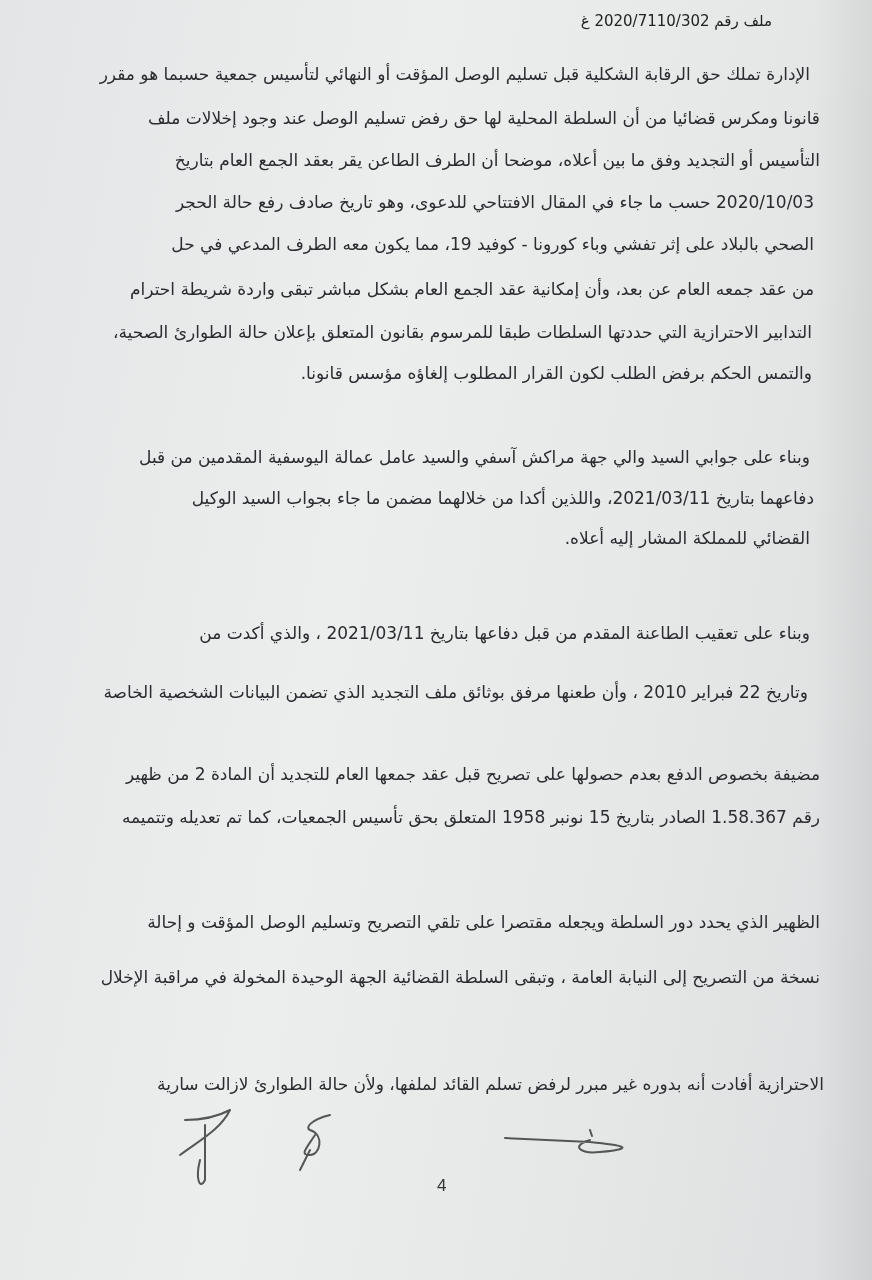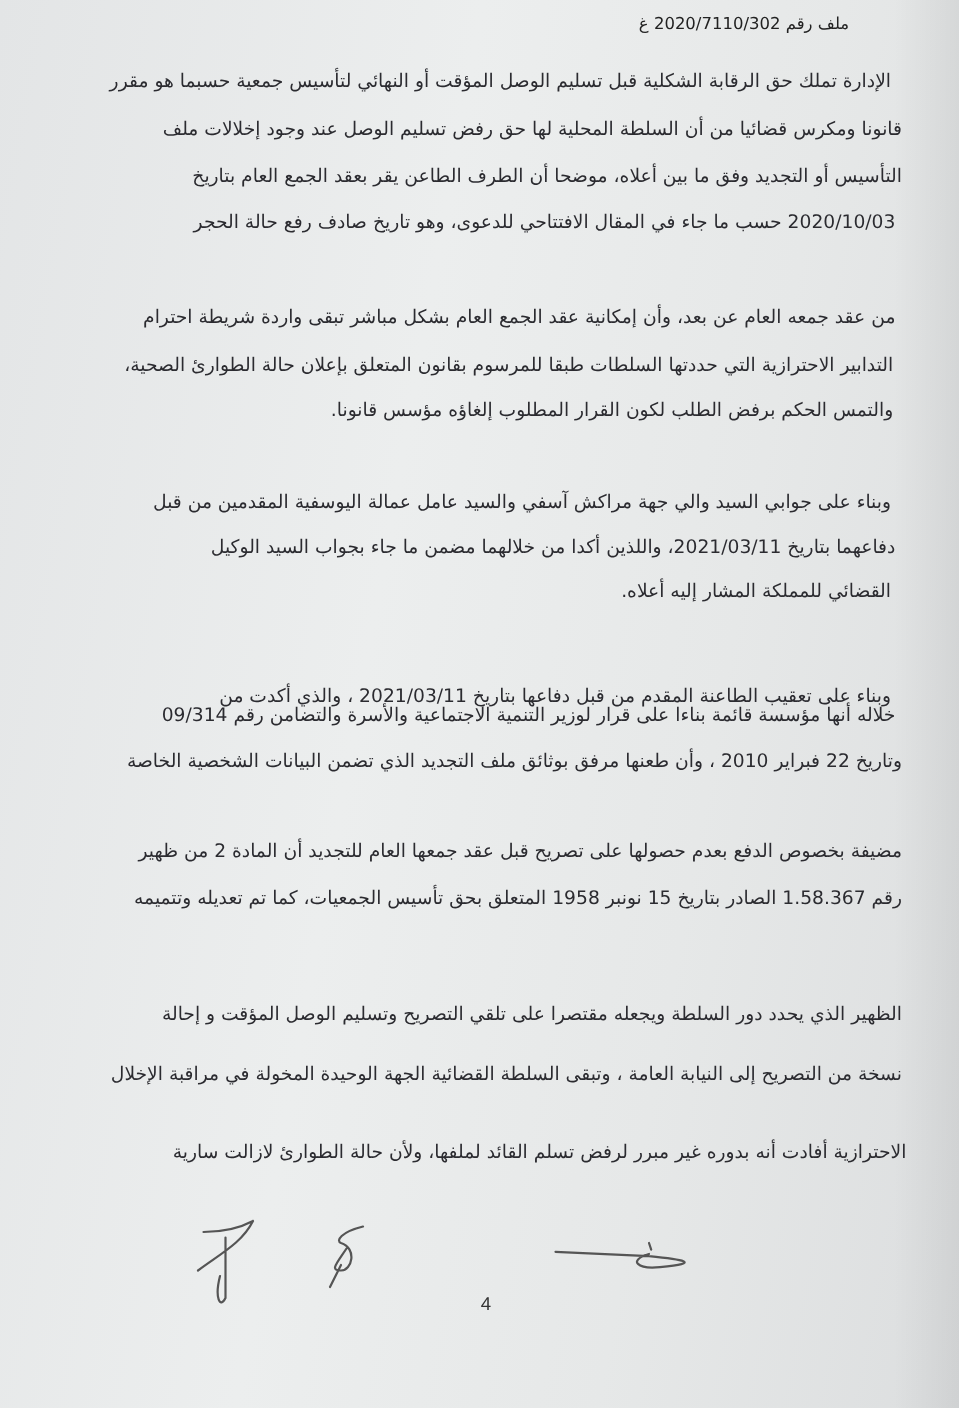--- a/index.html
+++ b/index.html
@@ -40,36 +40,36 @@
 
 <div class="page">
   <div class="fold"></div>
 
   <div class="header">ملف رقم 2020/7110/302 غ</div>
 
   <div class="line" style="top:62px; right:62px;">الإدارة تملك حق الرقابة الشكلية قبل تسليم الوصل المؤقت أو النهائي لتأسيس جمعية حسبما هو مقرر</div>
   <div class="line" style="top:106px; right:52px;">قانونا ومكرس قضائيا من أن السلطة المحلية لها حق رفض تسليم الوصل عند وجود إخلالات ملف</div>
   <div class="line" style="top:148px; right:52px;">التأسيس أو التجديد وفق ما بين أعلاه، موضحا أن الطرف الطاعن يقر بعقد الجمع العام بتاريخ</div>
   <div class="line" style="top:190px; right:58px;">2020/10/03 حسب ما جاء في المقال الافتتاحي للدعوى، وهو تاريخ صادف رفع حالة الحجر</div>
+  <div class="line" style="top:232px; right:58px;">الصحي بالبلاد على إثر تفشي وباء كورونا - كوفيد 19، مما يكون معه الطرف المدعي في حل</div>
   <div class="line" style="top:277px; right:58px;">من عقد جمعه العام عن بعد، وأن إمكانية عقد الجمع العام بشكل مباشر تبقى واردة شريطة احترام</div>
   <div class="line" style="top:320px; right:60px;">التدابير الاحترازية التي حددتها السلطات طبقا للمرسوم بقانون المتعلق بإعلان حالة الطوارئ الصحية،</div>
   <div class="line" style="top:361px; right:60px;">والتمس الحكم برفض الطلب لكون القرار المطلوب إلغاؤه مؤسس قانونا.</div>
 
   <div class="line" style="top:445px; right:62px;">وبناء على جوابي السيد والي جهة مراكش آسفي والسيد عامل عمالة اليوسفية المقدمين من قبل</div>
   <div class="line" style="top:486px; right:58px;">دفاعهما بتاريخ 2021/03/11، واللذين أكدا من خلالهما مضمن ما جاء بجواب السيد الوكيل</div>
   <div class="line" style="top:526px; right:62px;">القضائي للمملكة المشار إليه أعلاه.</div>
 
   <div class="line" style="top:598px; right:62px;margin-top:23px;">وبناء على تعقيب الطاعنة المقدم من قبل دفاعها بتاريخ 2021/03/11 ، والذي أكدت من</div>
-  <div class="line" style="top:638px; right:58px;">خلاله أنها مؤسسة قائمة بناءا على قرار لوزير التنمية الاجتماعية والأسرة والتضامن رقم 09/314</div>
-  <div class="line" style="top:680px; right:52px;">وتاريخ 22 فبراير 2010 ، وأن طعنها مرفق بوثائق ملف التجديد الذي تضمن البيانات الشخصية الخاصة</div>
+  <div class="line" style="top:680px; right:64px;">وتاريخ 22 فبراير 2010 ، وأن طعنها مرفق بوثائق ملف التجديد الذي تضمن البيانات الشخصية الخاصة</div>
   <div class="line" style="top:762px; right:52px;">مضيفة بخصوص الدفع بعدم حصولها على تصريح قبل عقد جمعها العام للتجديد أن المادة 2 من ظهير</div>
   <div class="line" style="top:805px; right:52px;">رقم 1.58.367 الصادر بتاريخ 15 نونبر 1958 المتعلق بحق تأسيس الجمعيات، كما تم تعديله وتتميمه</div>
   <div class="line" style="top:910px; right:52px;">الظهير الذي يحدد دور السلطة ويجعله مقتصرا على تلقي التصريح وتسليم الوصل المؤقت و إحالة</div>
   <div class="line" style="top:965px; right:52px;">نسخة من التصريح إلى النيابة العامة ، وتبقى السلطة القضائية الجهة الوحيدة المخولة في مراقبة الإخلال</div>
-  <div class="line" style="top:1036px; right:48px;">الاحترازية أفادت أنه بدوره غير مبرر لرفض تسلم القائد لملفها، ولأن حالة الطوارئ لازالت سارية</div>
+  <div class="line" style="top:1072px; right:48px;">الاحترازية أفادت أنه بدوره غير مبرر لرفض تسلم القائد لملفها، ولأن حالة الطوارئ لازالت سارية</div>
 
   <svg class="signatures" viewBox="0 0 600 100" width="600" height="100">
     <g fill="none" stroke="#555" stroke-width="2" stroke-linecap="round">
       <path d="M20 55 C 40 40, 60 30, 70 10 M 25 20 C 40 20, 55 18, 70 10 M 45 25 L 45 80 C 40 90, 35 80, 40 60"></path>
       <path d="M 155 35 C 145 50, 140 55, 150 55 C 160 55, 165 35, 150 30 C 145 28, 150 20, 170 15 M 150 50 L 140 70"></path>
       <path d="M 345 38 L 430 42 C 460 45, 480 48, 440 52 C 420 54, 410 46, 430 40 M 430 30 L 432 36"></path>
     </g>
   </svg>
 
   <div class="page-number">4</div>

